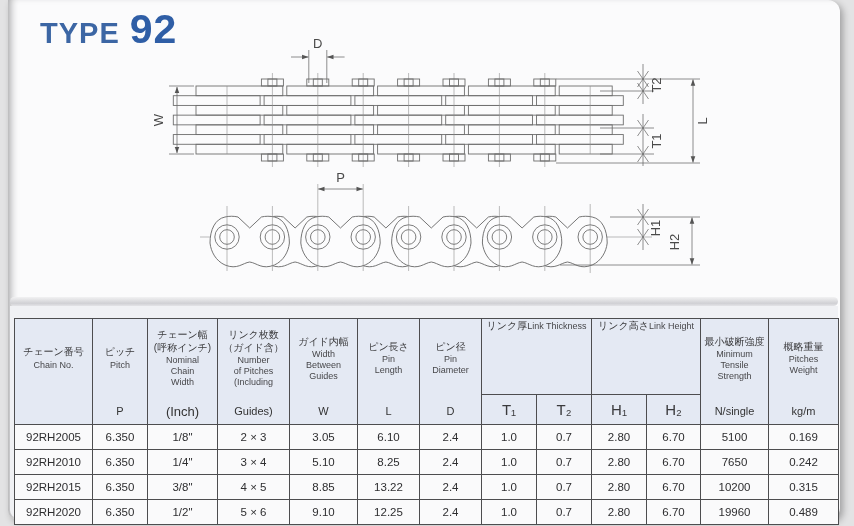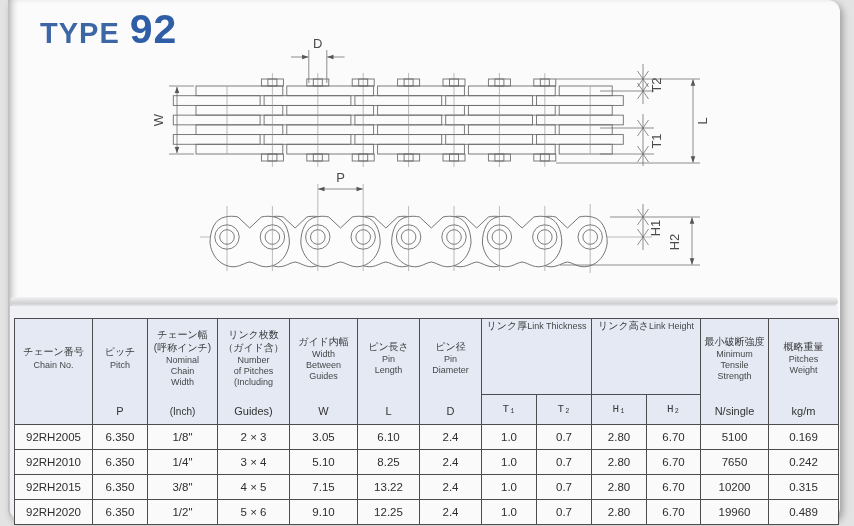--- a/index.html
+++ b/index.html
@@ -26,21 +26,21 @@
   table.spec th{background:#e4e9f3;color:#3a3a3c;}
   tr.h1{height:75px;} tr.h2{height:30px;}
   tr.datarow{height:25px;}
   tr.datarow td{font-size:11.5px;color:#2e2e30;background:#fafafb;}
   .hcell{display:flex;flex-direction:column;justify-content:space-between;height:105px;}
   .hcell .hmain{flex:1;display:flex;flex-direction:column;justify-content:center;}
   .hcell .unit{height:26px;display:flex;align-items:center;justify-content:center;font-size:11px;color:#333;}
   .hcell-g{display:flex;flex-direction:row;justify-content:center;height:73px;}
   .jp{font-size:10px;line-height:1.25;color:#3a3a3c;white-space:pre-line;}
   .en{font-size:9px;line-height:1.2;color:#47474a;white-space:pre-line;margin-top:1px;}
-  .subcol{font-size:11px;font-family:Liberation Mono, monospace;}
+  .subcol{font-size:15px;}
 </style>
 </head>
 <body>
 
 <div class="scan">
   <div class="page"></div>
   <div class="lower-panel"></div>
   <div class="divider"></div>
 
   <div class="title">
@@ -245,21 +245,21 @@
         </th>
         <th rowspan="2">
           <div class="hcell">
               <div class="hmain">
             <div class="jp">チェーン幅
 (呼称インチ)</div>
             <div class="en">Nominal
 Chain
 Width</div>
           </div>
-              <div class="unit" style="font-size:10px">(Inch)</div>
+              <div class="unit" style="font-size:13px">(Inch)</div>
             </div>
         </th>
         <th rowspan="2">
           <div class="hcell">
               <div class="hmain">
             <div class="jp">リンク枚数
 （ガイド含）</div>
             <div class="en">Number
 of Pitches
 (Including</div>
@@ -368,21 +368,21 @@
         <td>2.80</td>
         <td>6.70</td>
         <td>7650</td>
         <td>0.242</td>
       </tr>
       <tr class="datarow">
         <td>92RH2015</td>
         <td>6.350</td>
         <td>3/8"</td>
         <td>4 × 5</td>
-        <td>7.15</td>
+        <td>8.85</td>
         <td>13.22</td>
         <td>2.4</td>
         <td>1.0</td>
         <td>0.7</td>
         <td>2.80</td>
         <td>6.70</td>
         <td>10200</td>
         <td>0.315</td>
       </tr>
       <tr class="datarow">

